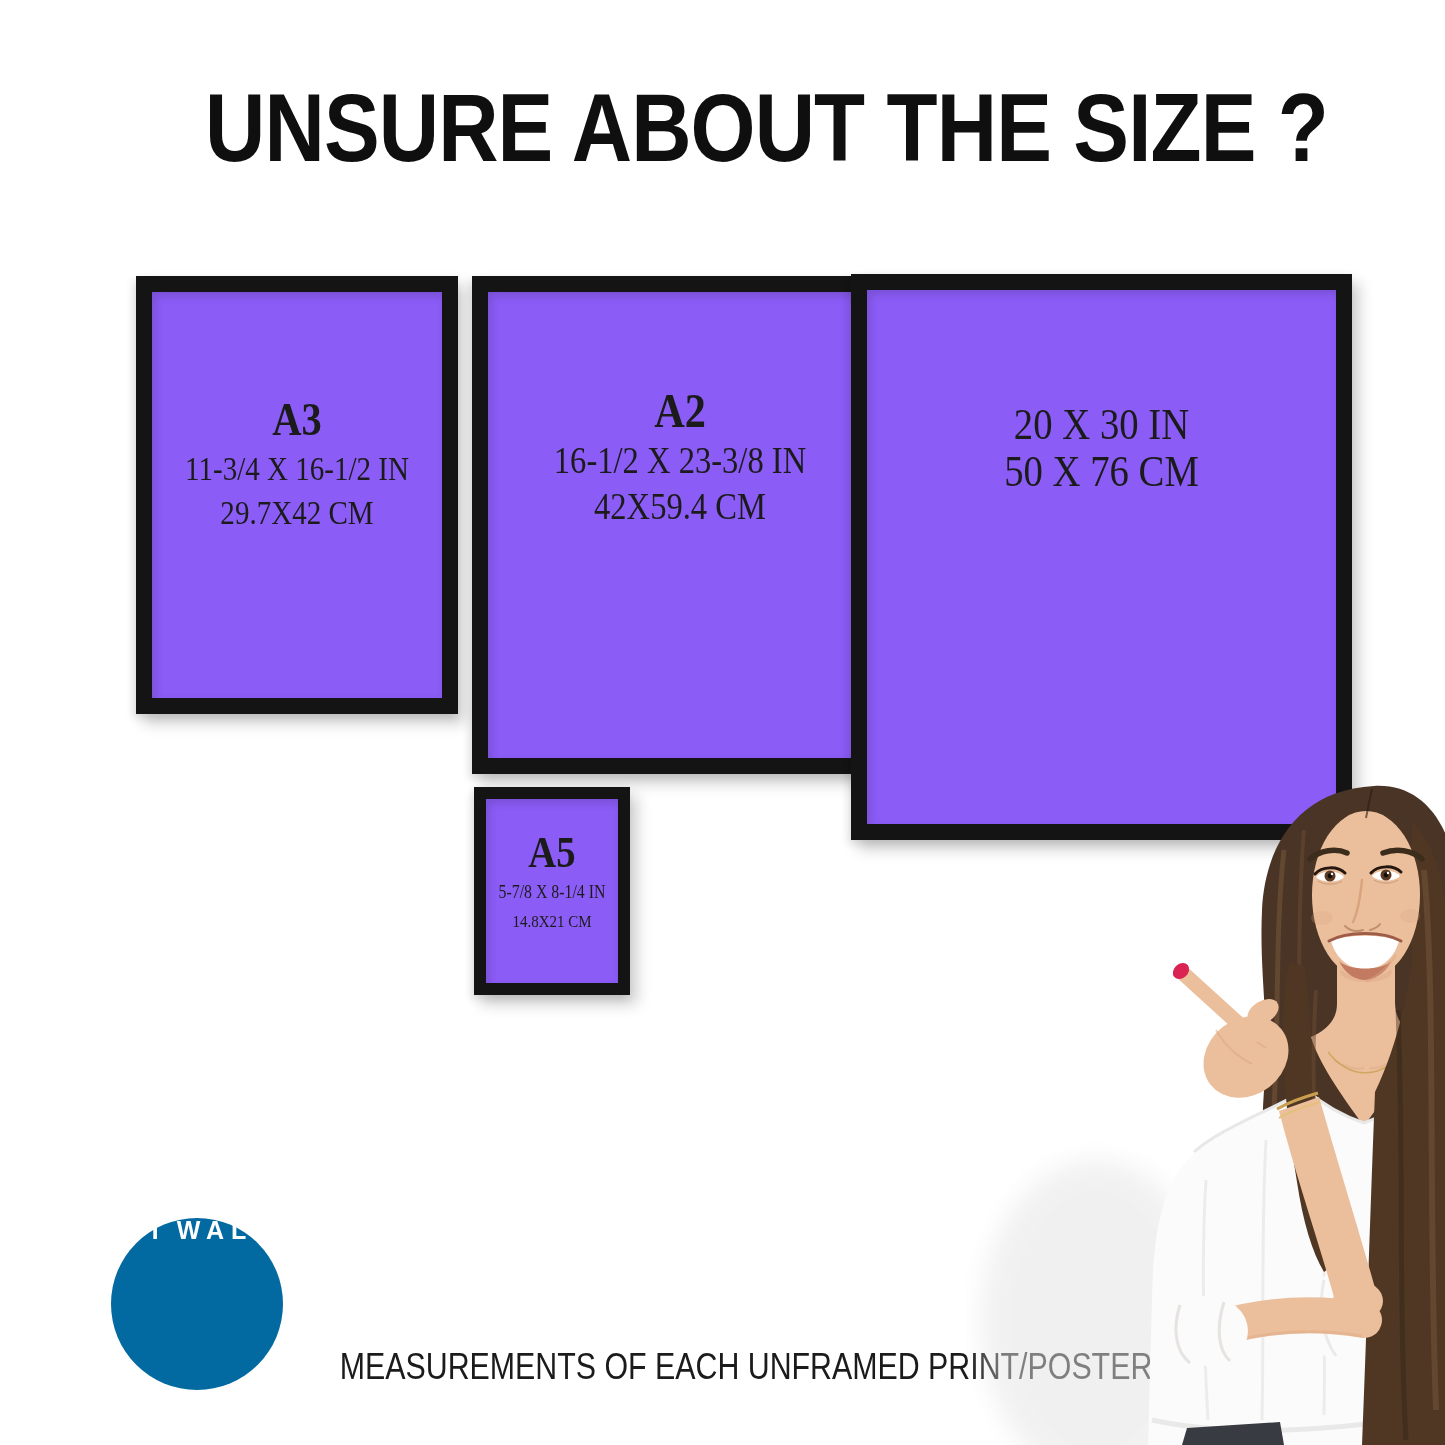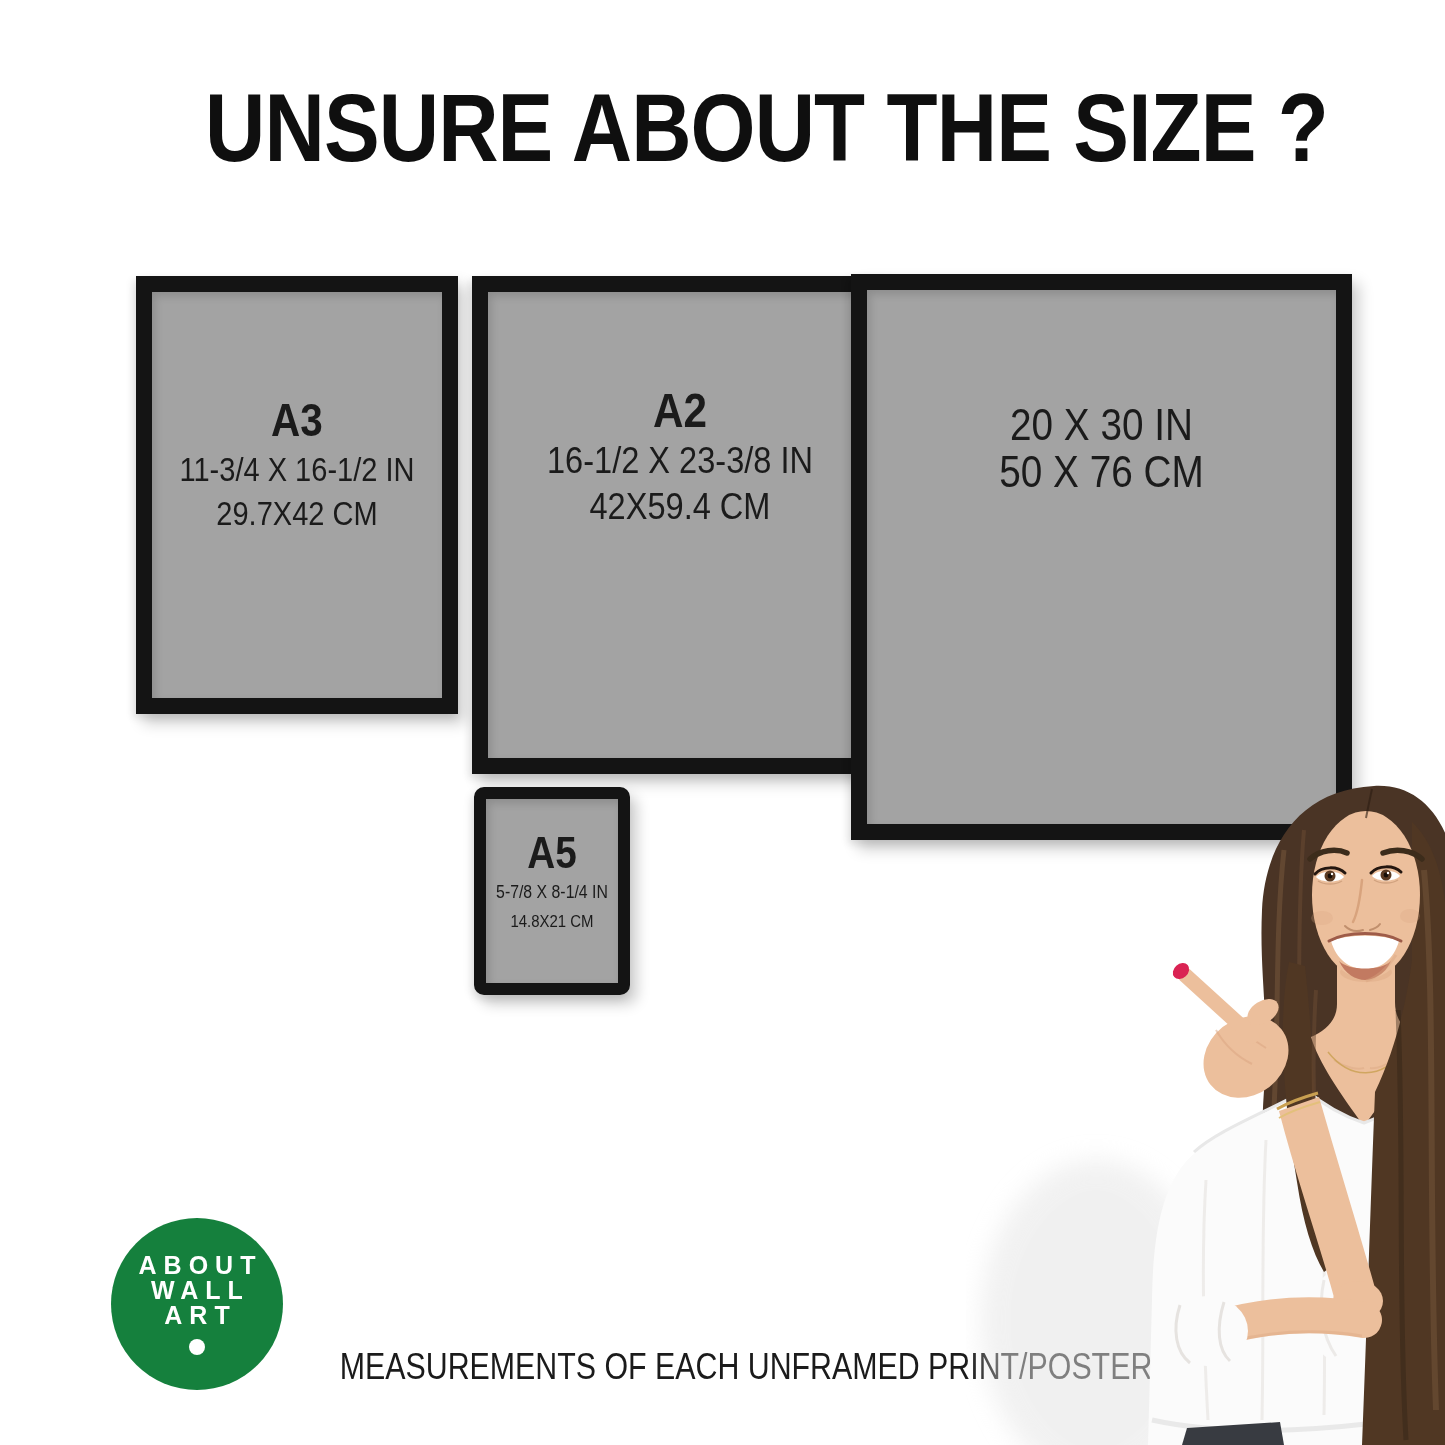--- a/index.html
+++ b/index.html
@@ -6,23 +6,24 @@
   .canvas{
     position:relative;width:1445px;height:1445px;background:#ffffff;overflow:hidden;
     font-family:"Liberation Sans",sans-serif;color:#1c1c1c;margin-left:16px;
   }
   .title{
     position:absolute;top:78px;left:28px;width:100%;text-align:center;
     font-size:96px;font-weight:bold;color:#0f0f0f;line-height:1.05;
     transform:scaleX(0.87);transform-origin:center;letter-spacing:-1px;white-space:nowrap;
   }
   .frame{
-    position:absolute;background:#a3a3a3;border:16px solid #141414;box-sizing:border-box;
+    position:absolute;background:#8b5cf6;border:16px solid #141414;box-sizing:border-box;
     box-shadow:7px 9px 14px rgba(0,0,0,0.20), -3px 4px 8px rgba(0,0,0,0.10),
                inset 3px 4px 9px rgba(0,0,0,0.14);
+    font-family:Liberation Serif, serif;
   }
   .frame-text{width:100%;text-align:center;transform:scaleX(0.88);transform-origin:center;color:#1b1b1b;}
   .size-label{font-weight:bold;}
   
   .f-a3{left:120px;top:276px;width:322px;height:438px;}
   .f-a3 .frame-text{padding-top:104px;}
   .f-a3 .size-label{font-size:46px;line-height:1.05;margin-bottom:4px;}
   .f-a3 .size-in,.f-a3 .size-cm{font-size:33px;line-height:1.32;}
   
   .f-a2{left:456px;top:276px;width:416px;height:498px;}
@@ -33,29 +34,29 @@
   .f-2030{left:835px;top:274px;width:501px;height:566px;}
   .f-2030 .frame-text{padding-top:112px;}
   .f-2030 .size-in,.f-2030 .size-cm{font-size:44px;line-height:1.06;}
   
   .f-a4{left:218px;top:733px;width:225px;height:305px;border-width:14px;}
   .f-a4 .frame-text{padding-top:64px;}
   .f-a4 .size-label{font-size:42px;line-height:1.0;margin-bottom:14px;}
   .f-a4 .size-in{font-size:25px;margin-bottom:14px;}
   .f-a4 .size-cm{font-size:25px;}
   
-  .f-a5{left:458px;top:787px;width:156px;height:208px;border-width:12px;border-radius:10px;}
+  .f-a5{left:458px;top:787px;width:156px;height:208px;border-width:12px;}
   .f-a5 .frame-text{padding-top:32px;}
   .f-a5 .size-label{font-size:44px;line-height:1.0;margin-bottom:7px;}
   .f-a5 .size-in{font-size:18px;margin-bottom:9px;}
   .f-a5 .size-cm{font-size:17px;}
   
   .logo{
     position:absolute;left:95px;top:1218px;width:172px;height:172px;border-radius:50%;
-    background:#15803d;display:flex;flex-direction:column;align-items:center;justify-content:center;
+    background:#0369a1;display:flex;flex-direction:row;justify-content:center;
   }
   .logo-line{color:#ffffff;font-weight:bold;font-size:25px;line-height:25px;letter-spacing:7px;text-indent:7px;}
   .logo-dot{width:16px;height:16px;border-radius:50%;background:#ffffff;margin-top:11px;}
   
   .footer{
     position:absolute;top:1346px;left:250px;width:820px;text-align:center;
     font-size:37px;color:#1b1b1b;transform:scaleX(0.82);transform-origin:center;white-space:nowrap;
   }
   .woman{position:absolute;left:950px;top:760px;width:495px;height:685px;}
 </style>

